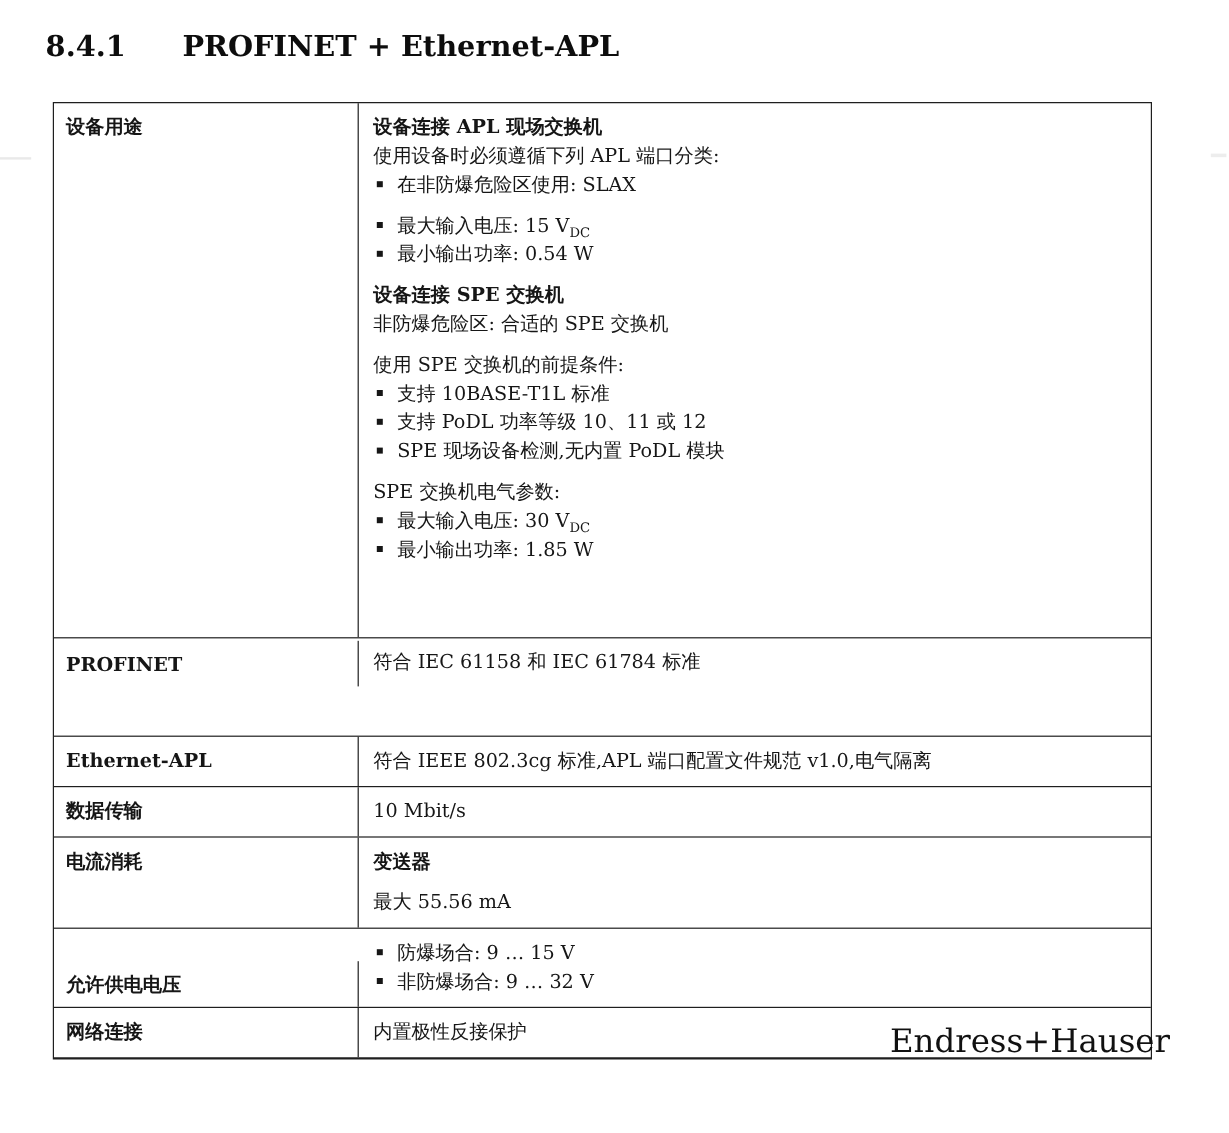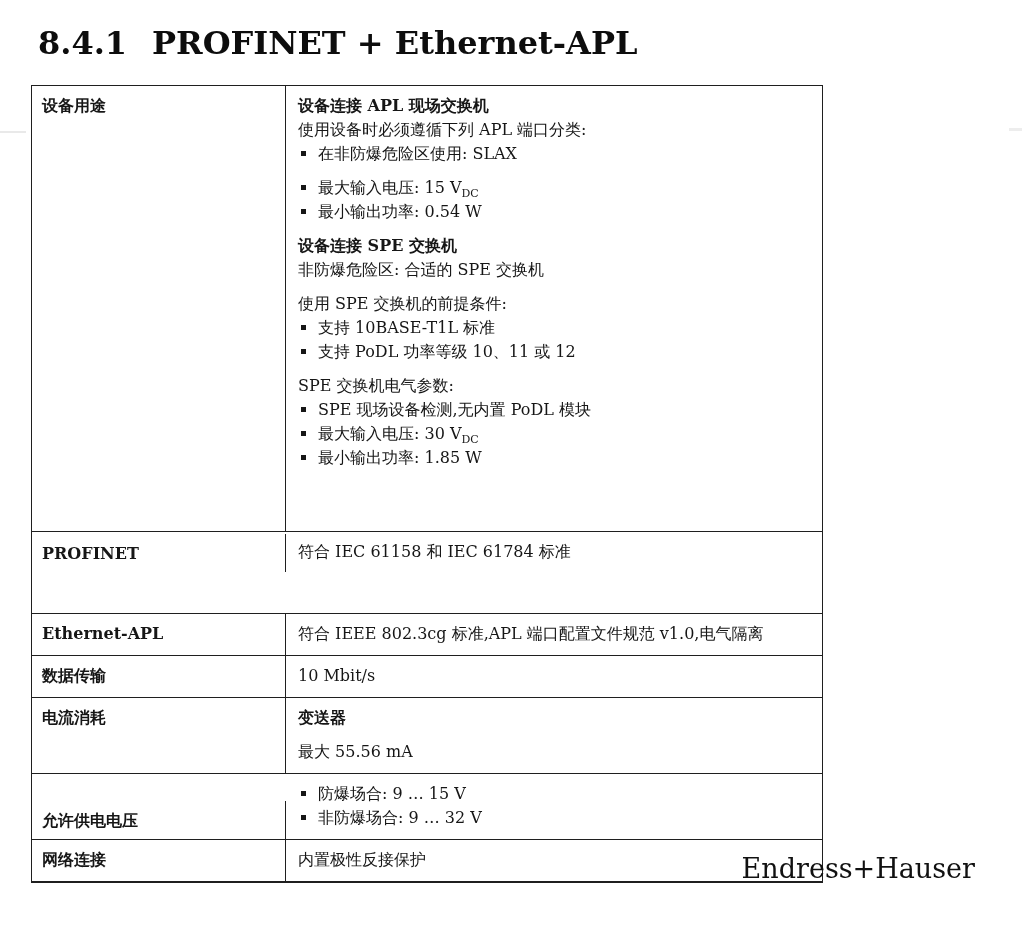--- a/index.html
+++ b/index.html
@@ -6,28 +6,28 @@
   html,body { width:1024px; height:944px; background:#ffffff; overflow:hidden; }
   body {
     position:relative;
     font-family:"DejaVu Serif", serif;
     color:#161616;
   }
 
   
   .title {
     position:absolute; left:38px; top:24px;
-    font-size:32px; font-weight:bold; color:#0d0d0d;
+    font-size:24px; font-weight:bold; color:#0d0d0d;
     display:flex; align-items:flex-start;
   }
   .title .num { width:114px; }
 
   
   .spec-table {
-    position:absolute; left:31px; top:85px; width:792px;
+    position:absolute; left:44px; top:85px; width:916px;
     border:1px solid #1f1f1f; border-bottom-width:2px;
     background:#fff;
   }
   .row { display:flex; }
   .row + .row { border-top:1px solid #1f1f1f; }
   .cell-label {
     width:254px; flex:0 0 254px;
     border-right:1px solid #1f1f1f;
     padding:8px 10px 6px 10px;
     font-weight:bold; font-size:16px; line-height:24px;
@@ -81,22 +81,22 @@
         <div class="line heading"><span>设备连接 APL 现场交换机</span></div>
         <div class="line text"><span>使用设备时必须遵循下列 APL 端口分类:</span></div>
         <div class="line bullet"><span class="sq"></span><span>在非防爆危险区使用: SLAX</span></div>
         <div class="line bullet gap"><span class="sq"></span><span>最大输入电压: 15 V</span><sub>DC</sub></div>
         <div class="line bullet"><span class="sq"></span><span>最小输出功率: 0.54 W</span></div>
         <div class="line heading gap"><span>设备连接 SPE 交换机</span></div>
         <div class="line text"><span>非防爆危险区: 合适的 SPE 交换机</span></div>
         <div class="line text gap"><span>使用 SPE 交换机的前提条件:</span></div>
         <div class="line bullet"><span class="sq"></span><span>支持 10BASE-T1L 标准</span></div>
         <div class="line bullet"><span class="sq"></span><span>支持 PoDL 功率等级 10、11 或 12</span></div>
+        <div class="line bullet"><span class="sq"></span><span>SPE 现场设备检测,无内置 PoDL 模块</span></div>
         <div class="line text gap"><span>SPE 交换机电气参数:</span></div>
-        <div class="line bullet"><span class="sq"></span><span>SPE 现场设备检测,无内置 PoDL 模块</span></div>
         <div class="line bullet"><span class="sq"></span><span>最大输入电压: 30 V</span><sub>DC</sub></div>
         <div class="line bullet"><span class="sq"></span><span>最小输出功率: 1.85 W</span></div>
       </div>
     </div>
     <div class="row">
       <div class="cell-label">PROFINET</div>
       <div class="cell-content">
         <div class="line text"><span>符合 IEC 61158 和 IEC 61784 标准</span></div>
       </div>
     </div>

